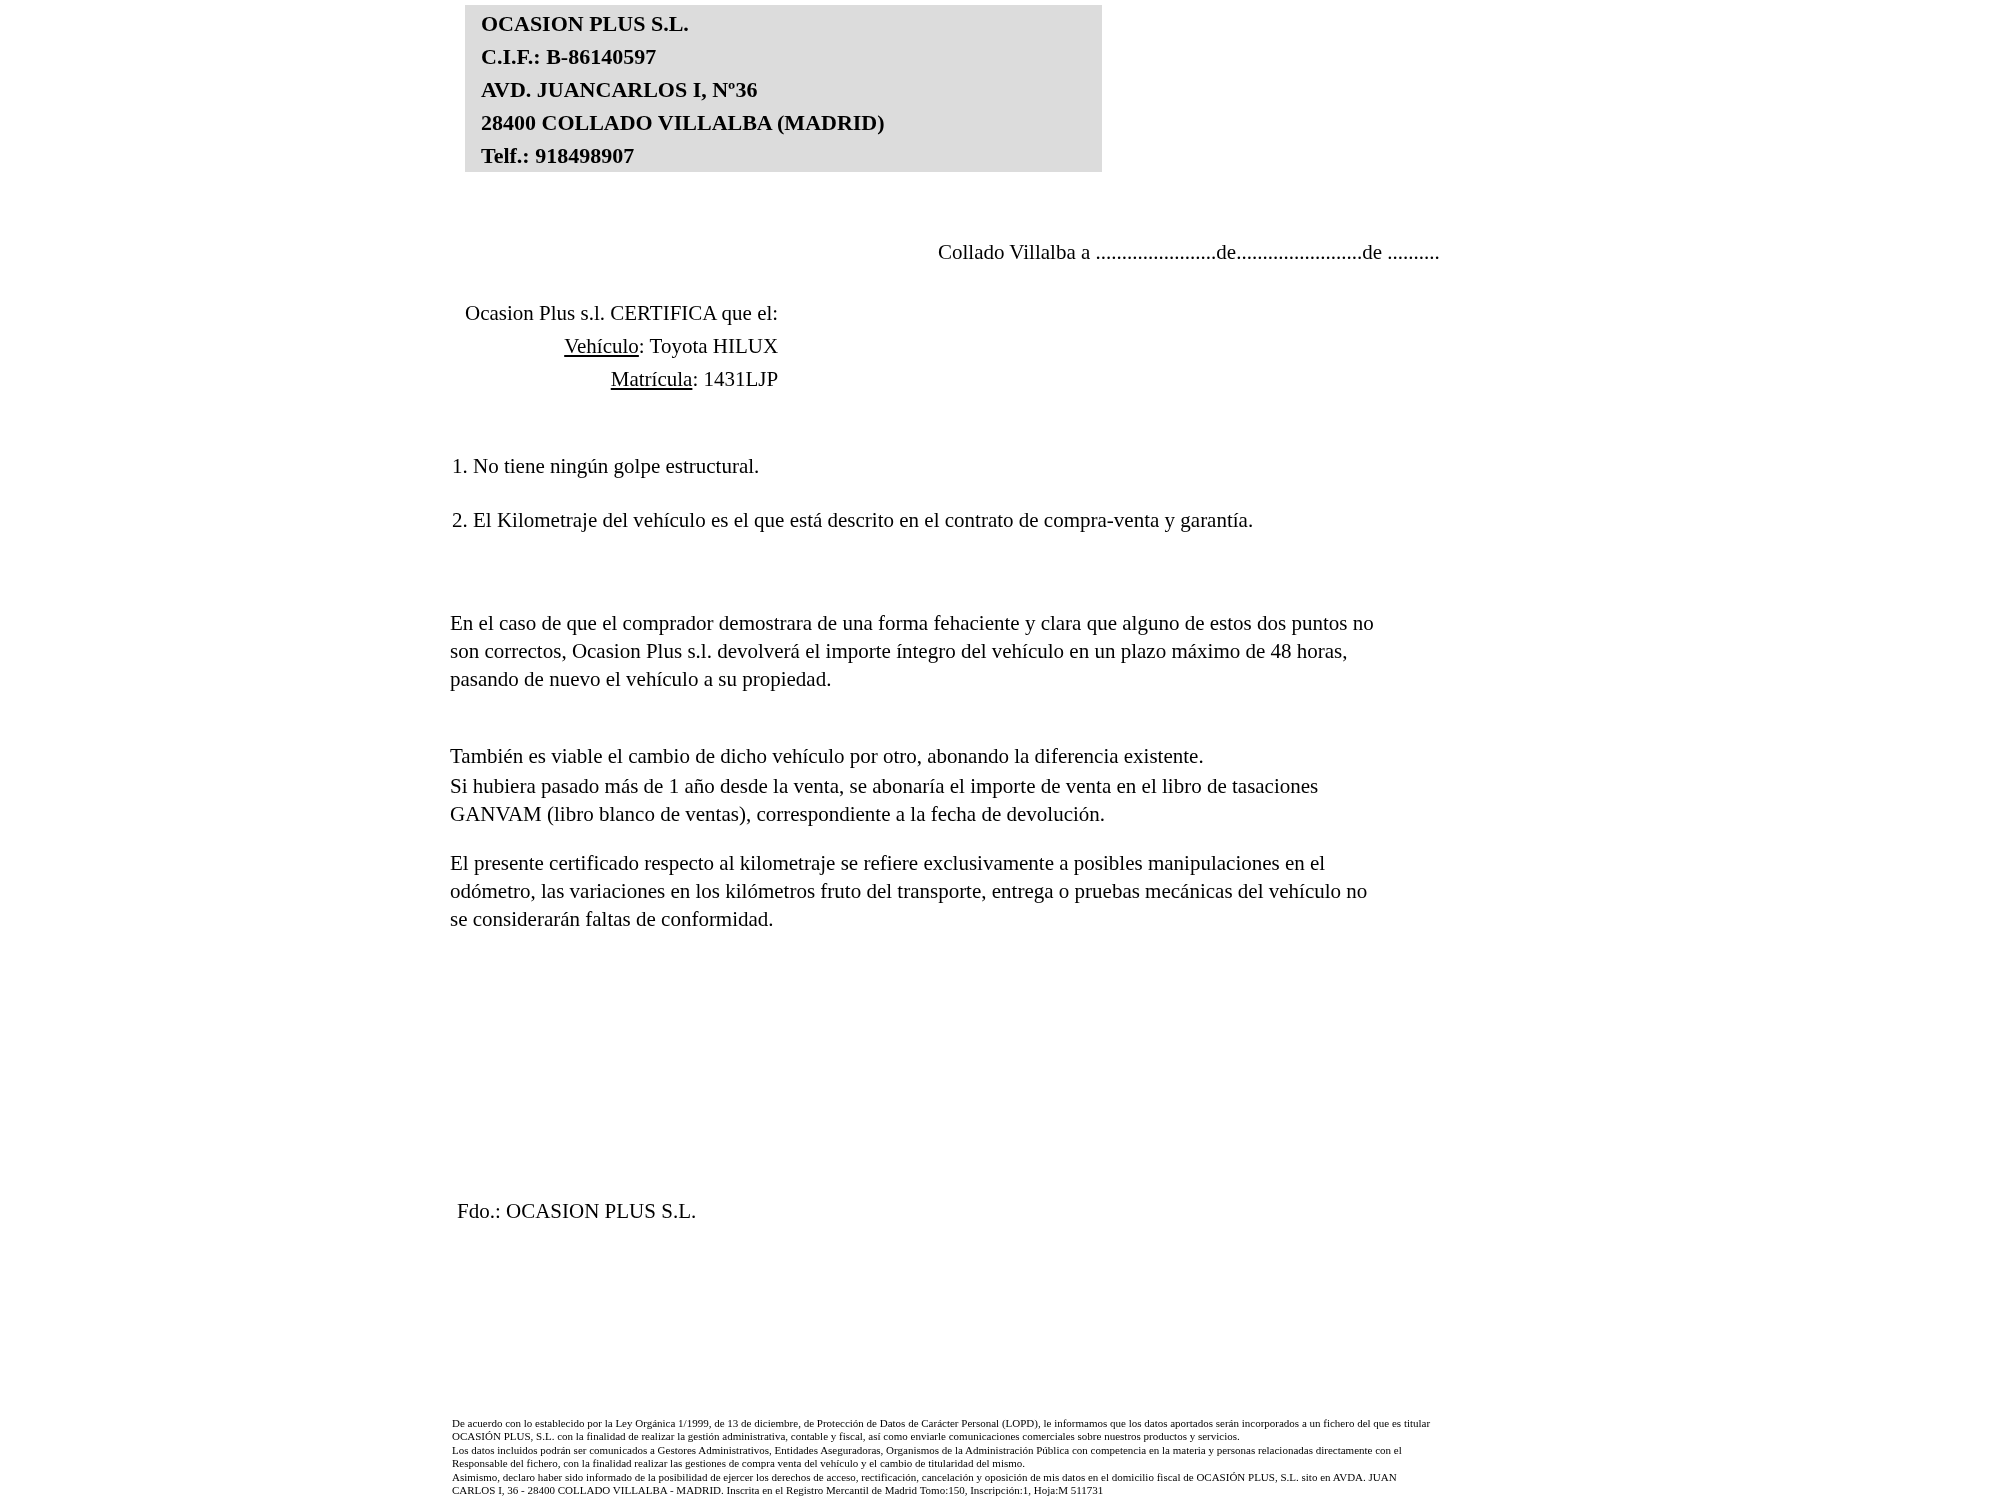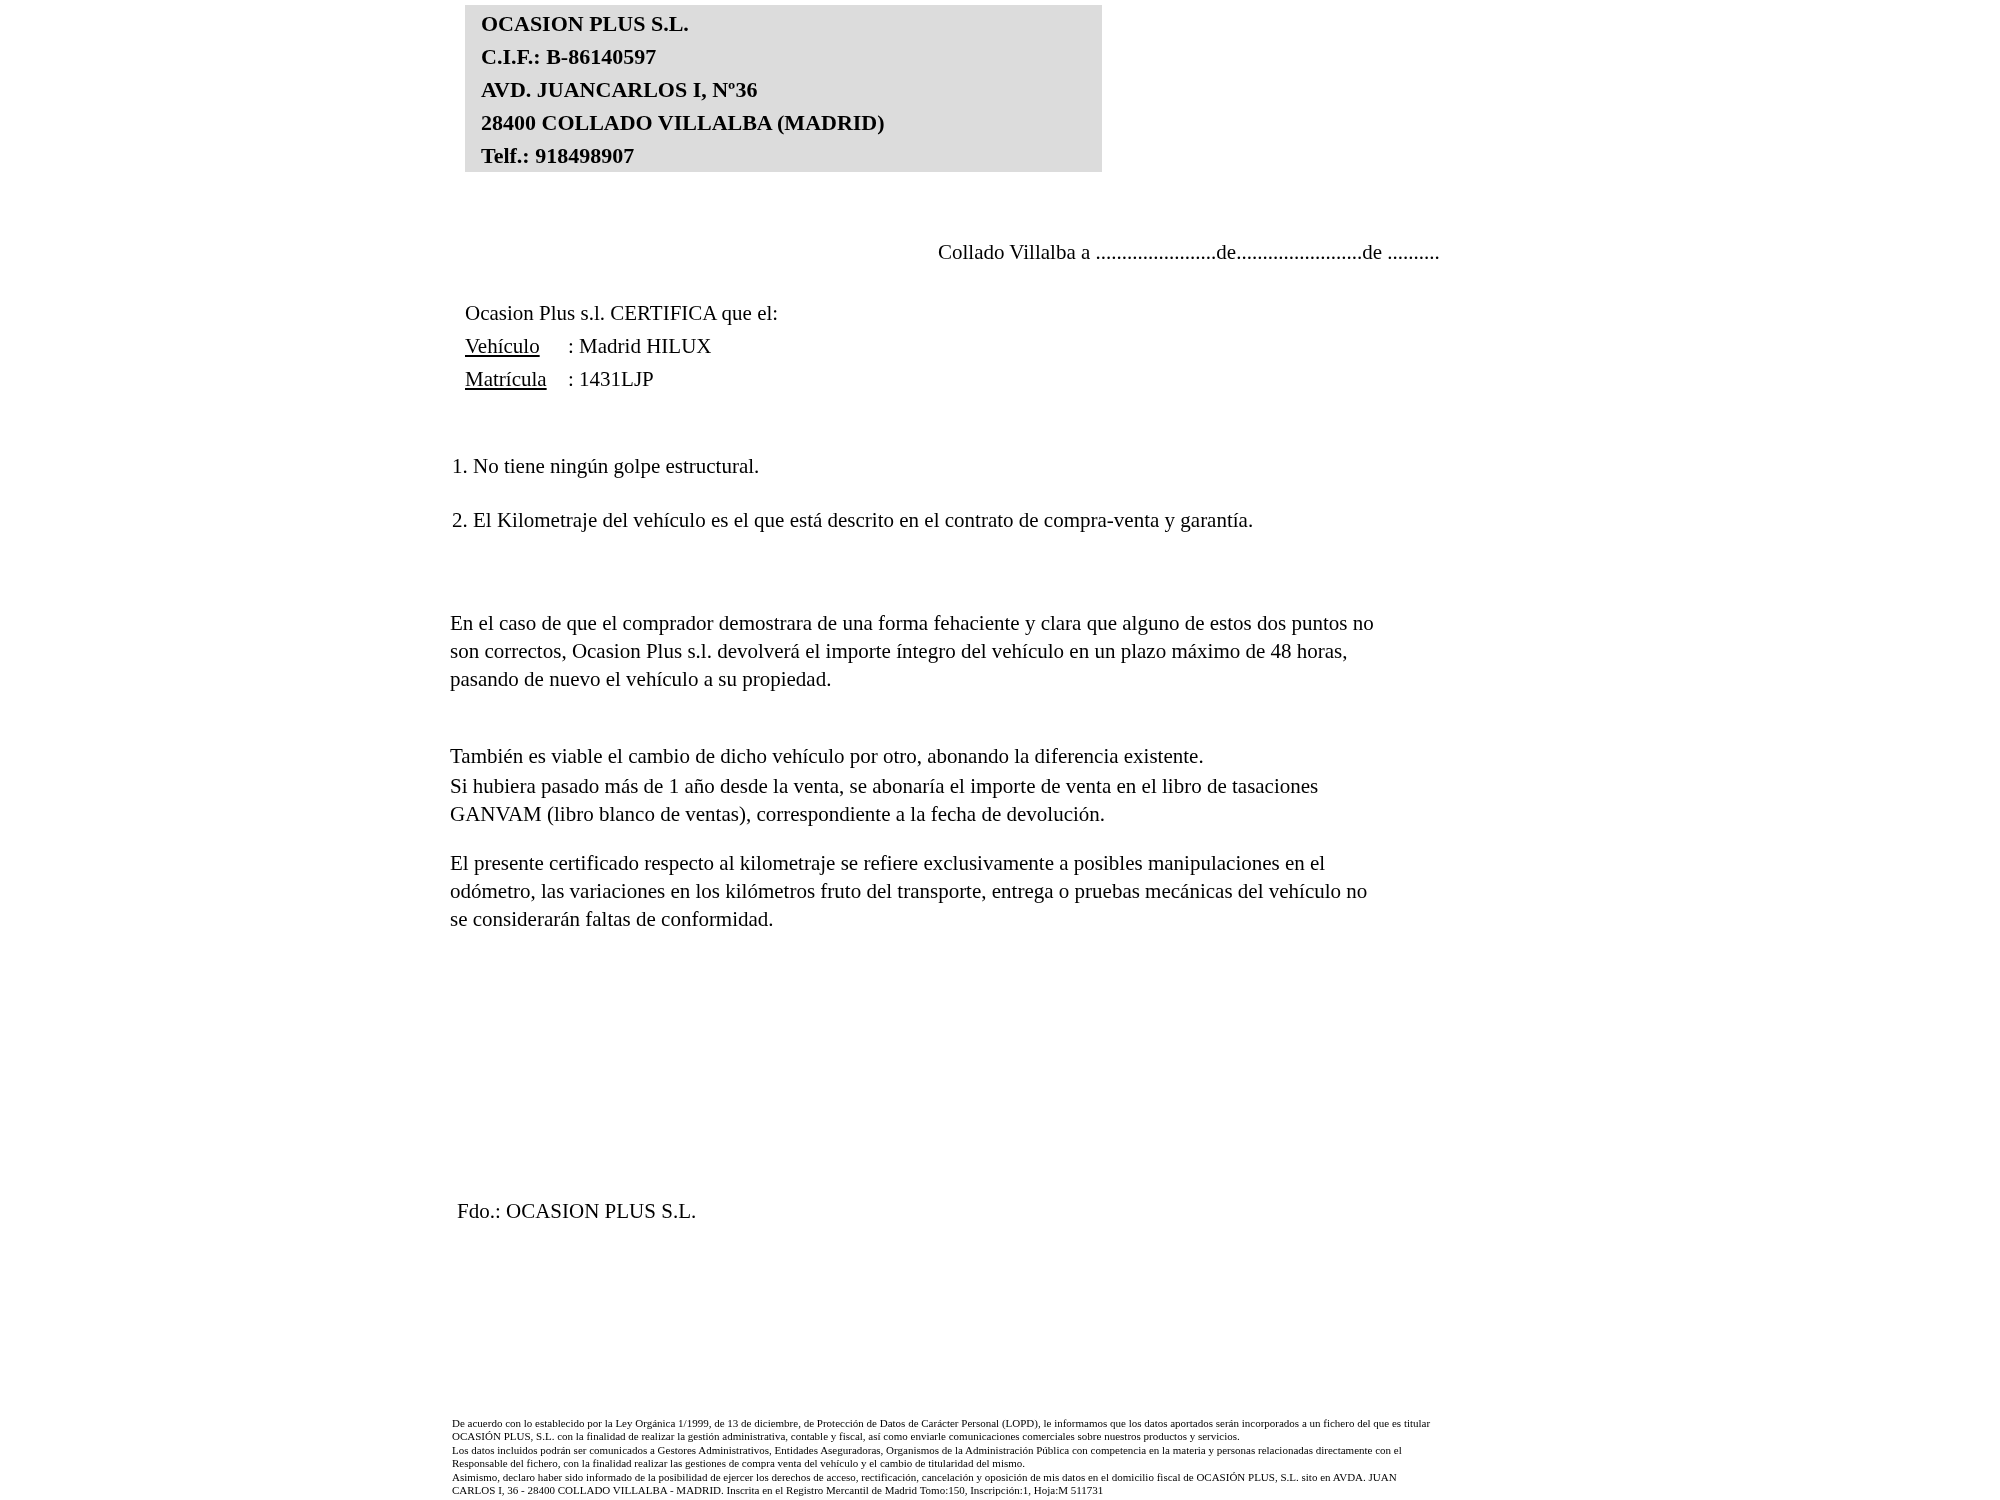--- a/index.html
+++ b/index.html
@@ -43,20 +43,21 @@
     white-space: nowrap;
   }
 
   
   .cert-block {
     position: absolute;
     left: 465px;
     top: 297px;
     font-size: 21px;
     line-height: 33px;
+    text-align: right;
   }
   .cert-label {
     display: inline-block;
     width: 103px;
     font-family: Liberation Serif, serif;
   }
   .cert-label span {
     text-decoration: underline;
   }
 
@@ -114,21 +115,21 @@
     <div>AVD. JUANCARLOS I, Nº36</div>
     <div>28400 COLLADO VILLALBA (MADRID)</div>
     <div>Telf.: 918498907</div>
   </div>
 
   <div class="date-line">Collado Villalba a .......................de........................de ..........</div>
 
   <div class="cert-block">
     <div>Ocasion Plus s.l. CERTIFICA que el:</div>
     <div>
-      <span class="cert-label"><span>Vehículo</span></span><span>: Madrid HILUX</span>
+      <span class="cert-label"><span>Vehículo</span></span><span>: Toyota HILUX</span>
     </div>
     <div>
       <span class="cert-label"><span>Matrícula</span></span><span>: 1431LJP</span>
     </div>
   </div>
 
   <div class="clause clause-1">1. No tiene ningún golpe estructural.</div>
   <div class="clause clause-2">2. El Kilometraje del vehículo es el que está descrito en el contrato de compra-venta y garantía.</div>
 
   <div class="para para-1">En el caso de que el comprador demostrara de una forma fehaciente y clara que alguno de estos dos puntos no

